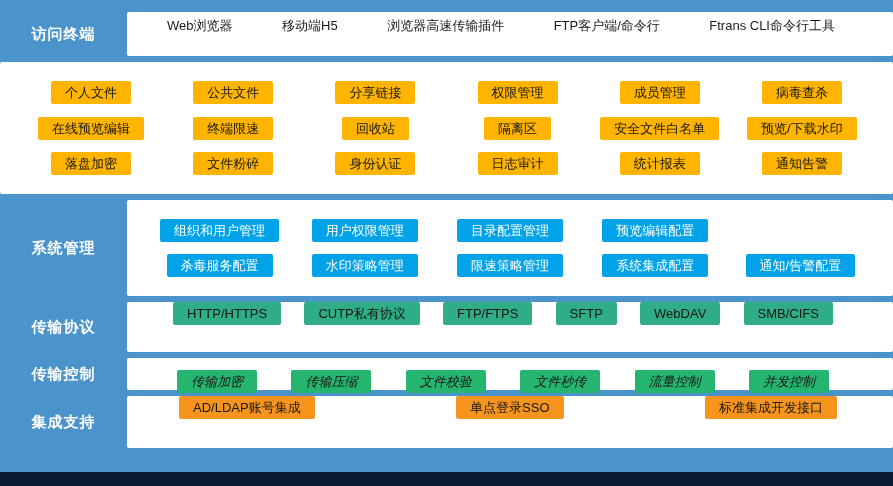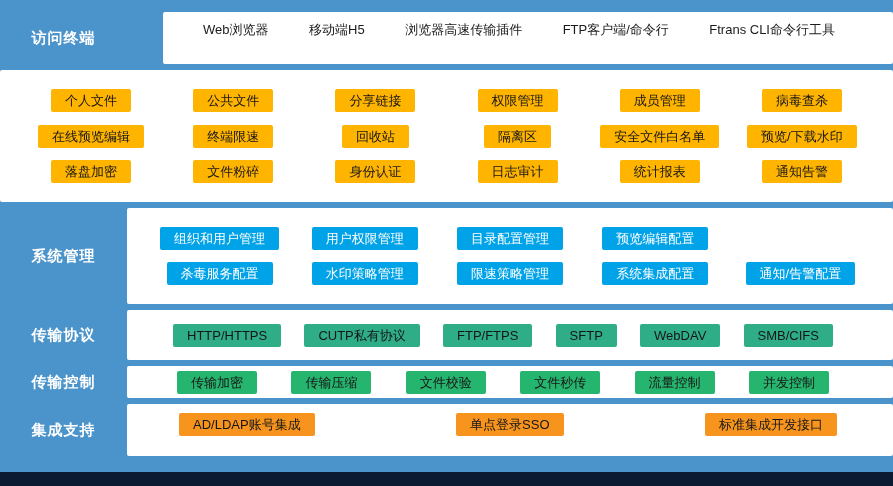--- a/index.html
+++ b/index.html
@@ -8,46 +8,46 @@
 
   .stage { position:relative; width:893px; height:486px; background:#4A93CB; overflow:hidden; }
   .rows { position:absolute; top:12px; left:0; width:100%; display:flex; flex-direction:column; gap:6px; }
   .row { display:flex; }
 
   .row-label { flex:0 0 127px; width:127px; display:flex; align-items:center; justify-content:center;
                color:#ffffff; font-size:15px; font-weight:600; letter-spacing:1px; }
 
   .panel { flex:1; background:#ffffff; border-radius:2px; min-width:0; }
 
-  .row-access      { height:52px; }
+  .row-access      { height:44px; }
   .row-features    { height:132px; }
   .row-system      { height:96px; }
   .row-protocol    { height:50px; }
   .row-control     { height:32px; }
   .row-integration { height:52px; }
 
   .access-panel { display:flex; align-items:center; justify-content:space-between;
-                  padding:0 58px 16px 40px; font-size:13px; color:#1a1a1a;margin-left:36px; }
+                  padding:0 58px 16px 40px; font-size:13px; color:#1a1a1a; }
 
   .stack { display:flex; flex-direction:column; justify-content:space-evenly; padding:6px 20px; }
   .grid6 { display:grid; grid-template-columns:repeat(6,1fr); }
   .grid5 { display:grid; grid-template-columns:repeat(5,1fr); }
   .cell  { display:flex; align-items:center; justify-content:center; }
 
   .chip { display:inline-block; padding:4px 14px; font-size:13px; line-height:15px;
           border-radius:2px; white-space:nowrap; color:#161616; text-align:center; }
   .chip-amber  { background:#FFB400; }
   .chip-blue   { background:#00A2E8; color:#ffffff; }
   .chip-teal   { background:#2EAD86; }
   .chip-green  { background:#26B56E; }
   .chip-orange { background:#F7941E; }
 
-  .flexrow { display:flex; align-items:center; justify-content:space-between; }
+  .flexrow { display:flex; align-items:flex-start; justify-content:space-between; }
   .protocol-panel    { padding:0 60px 0 46px; }
-  .control-panel     { padding:0 64px 0 50px; }
+  .control-panel     { padding:12px 64px 0 50px;font-style:italic; }
   .integration-panel { padding:0 56px 12px 52px; }
 
   .footer-bar { position:absolute; left:0; bottom:0; width:100%; height:14px; background:#0B1A31; }
 </style>
 </head>
 <body>
 
 <div class="stage">
   <div class="rows">
 

